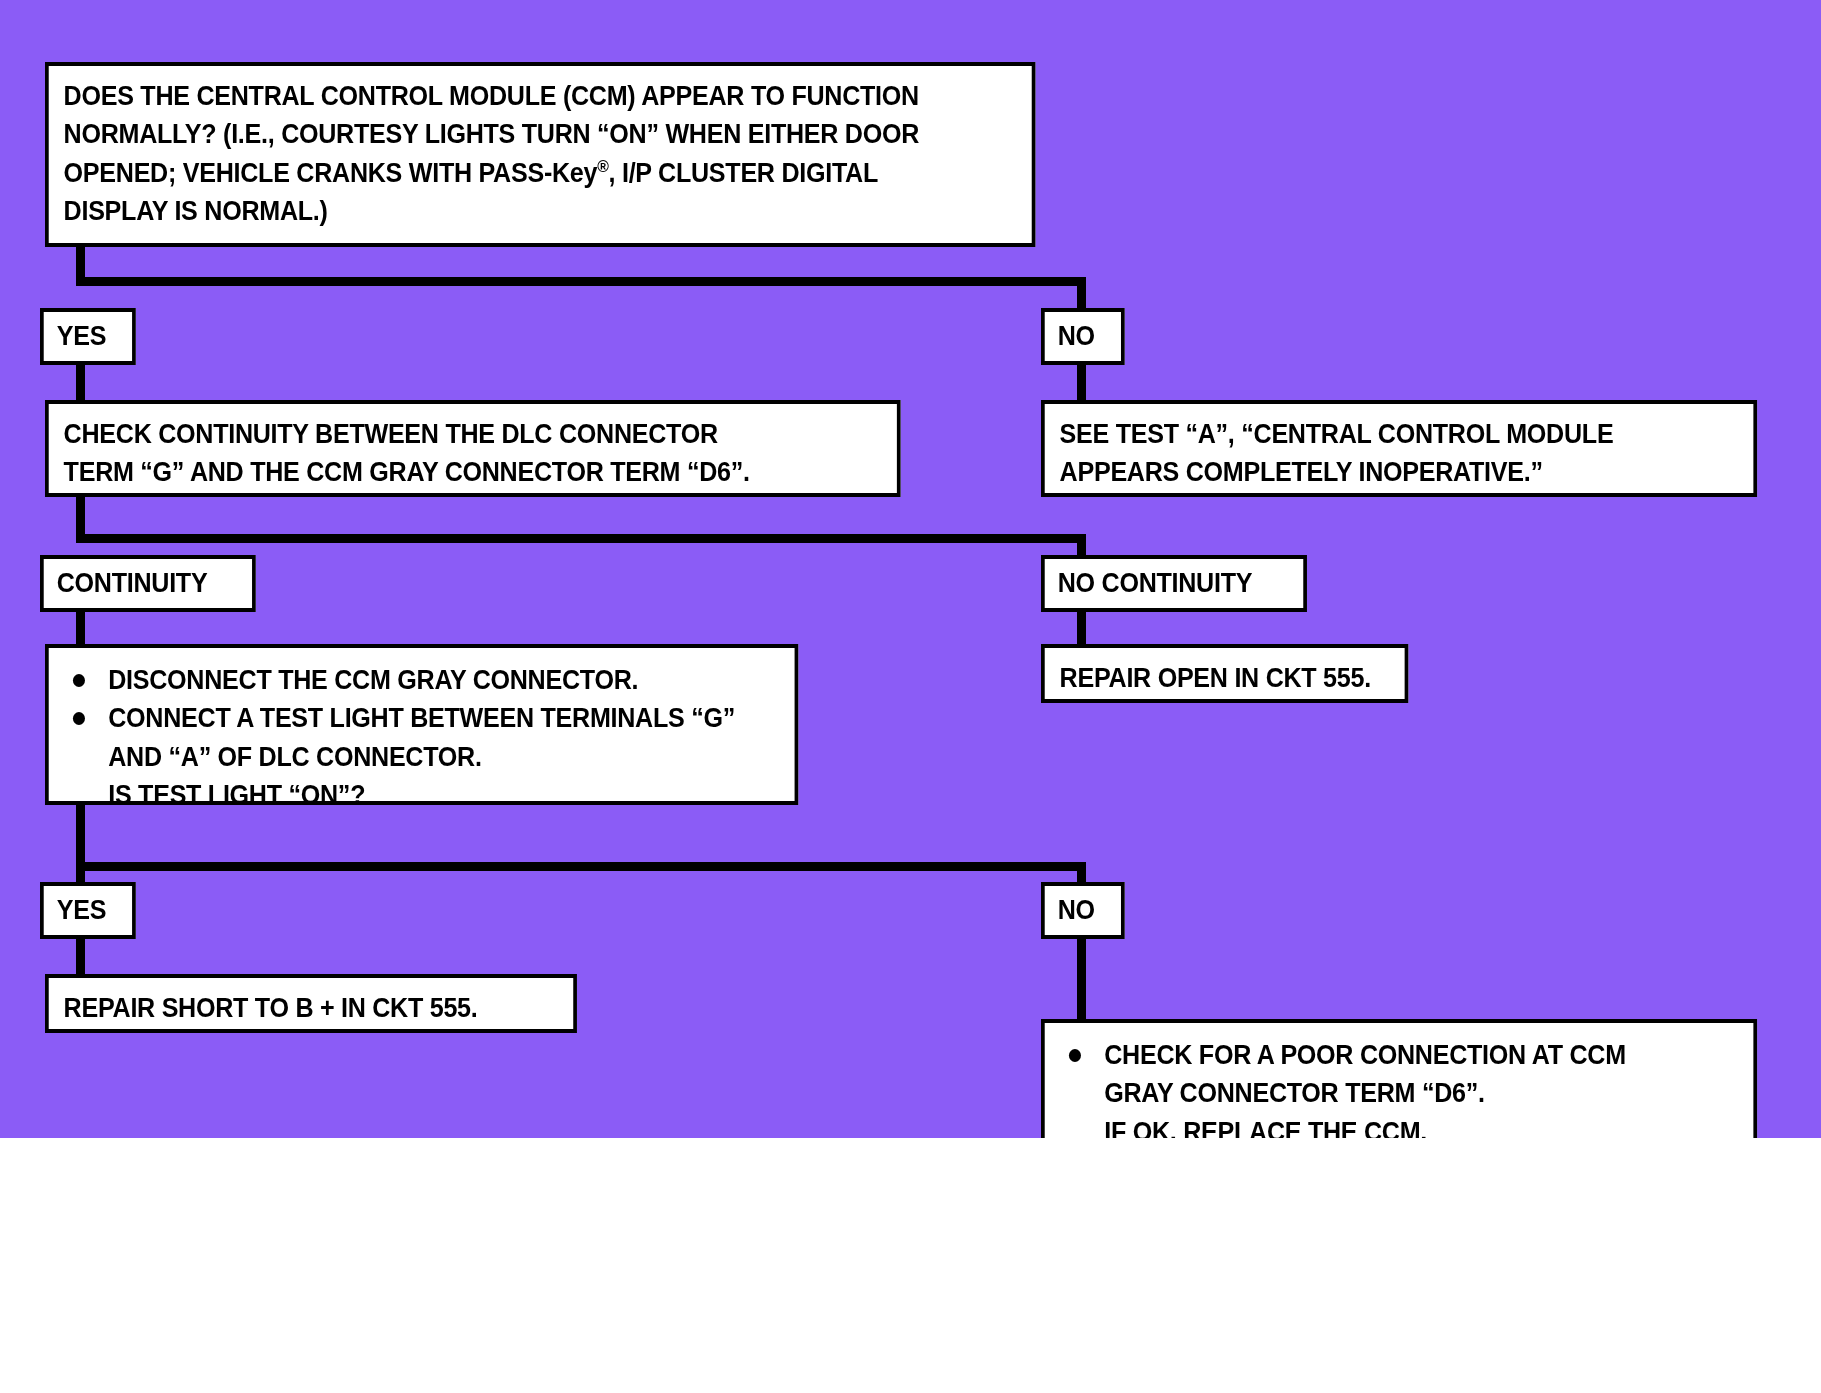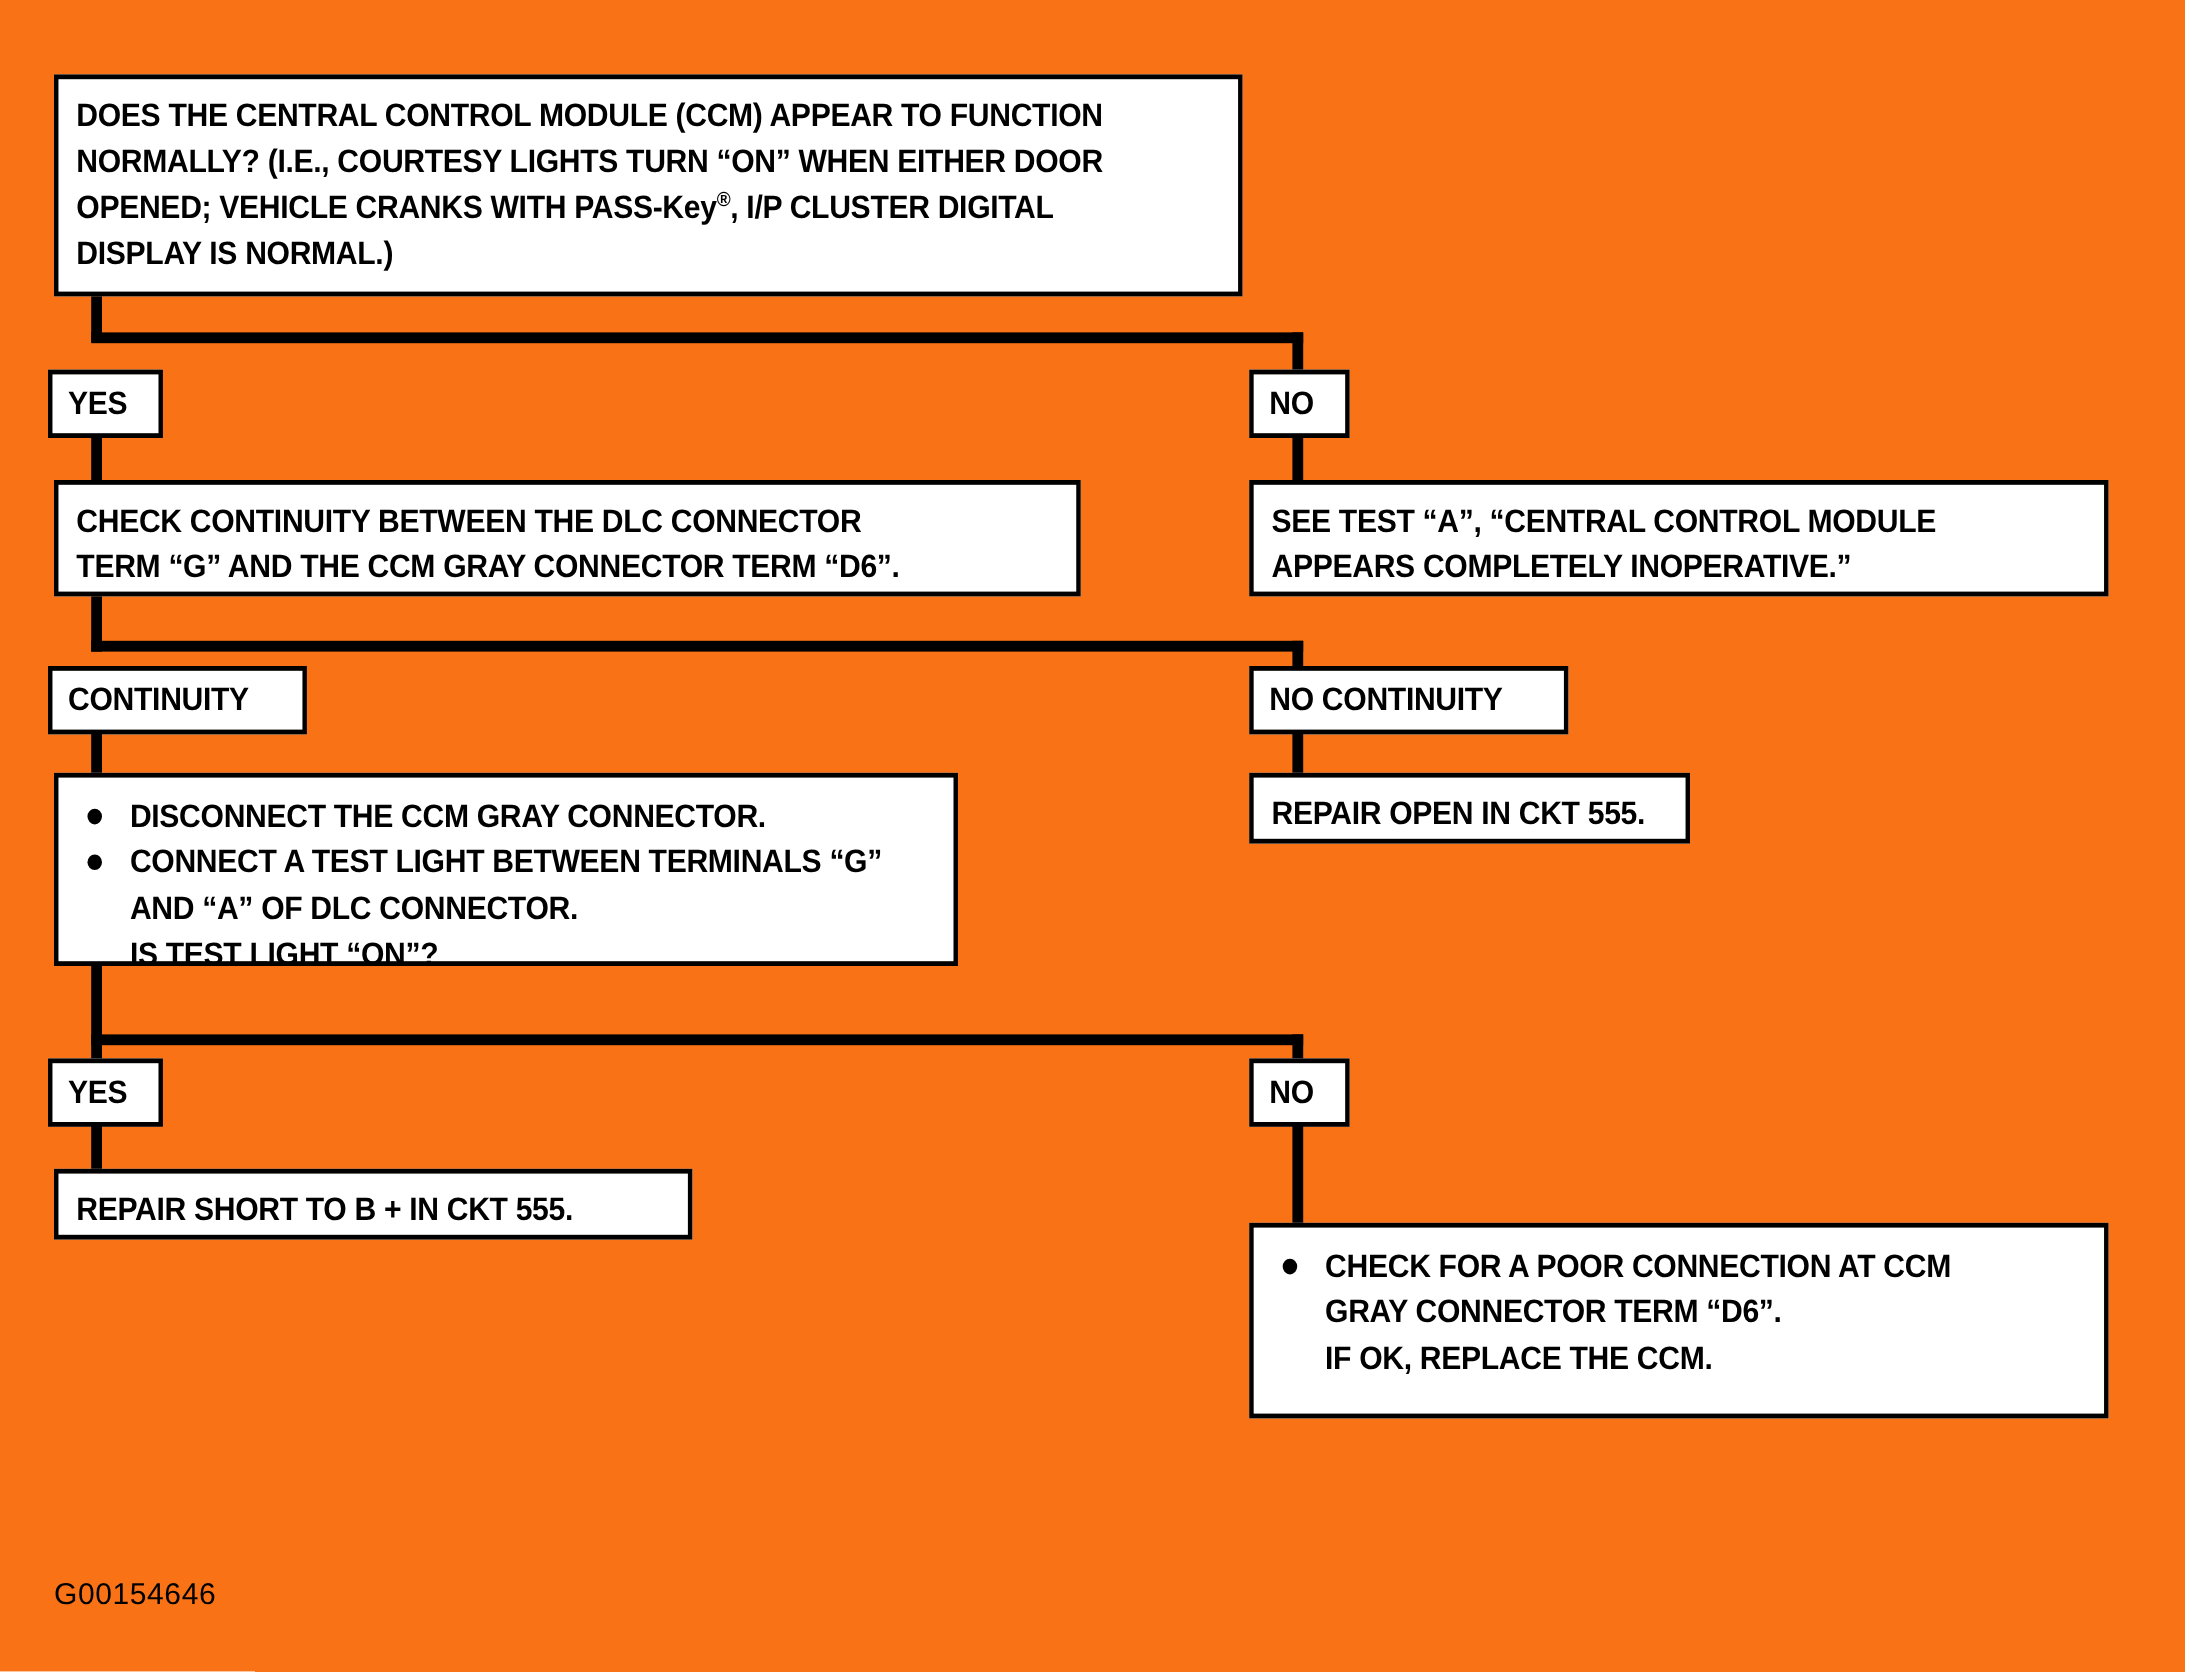--- a/index.html
+++ b/index.html
@@ -7,22 +7,22 @@
     padding: 0;
     background: #ffffff;
   }
   body {
     font-family: "Liberation Sans", sans-serif;
     color: #000000;
   }
   #canvas {
     position: relative;
     width: 1821px;
-    height: 1393px;
-    background: #f97316;
+    height: 1138px;
+    background: #8b5cf6;
     overflow: hidden;
   }
   
   .box {
     position: absolute;
     box-sizing: border-box;
     border: 4px solid #000;
     background: #fff;
     font-family: "Liberation Sans", sans-serif;
     font-weight: bold;

